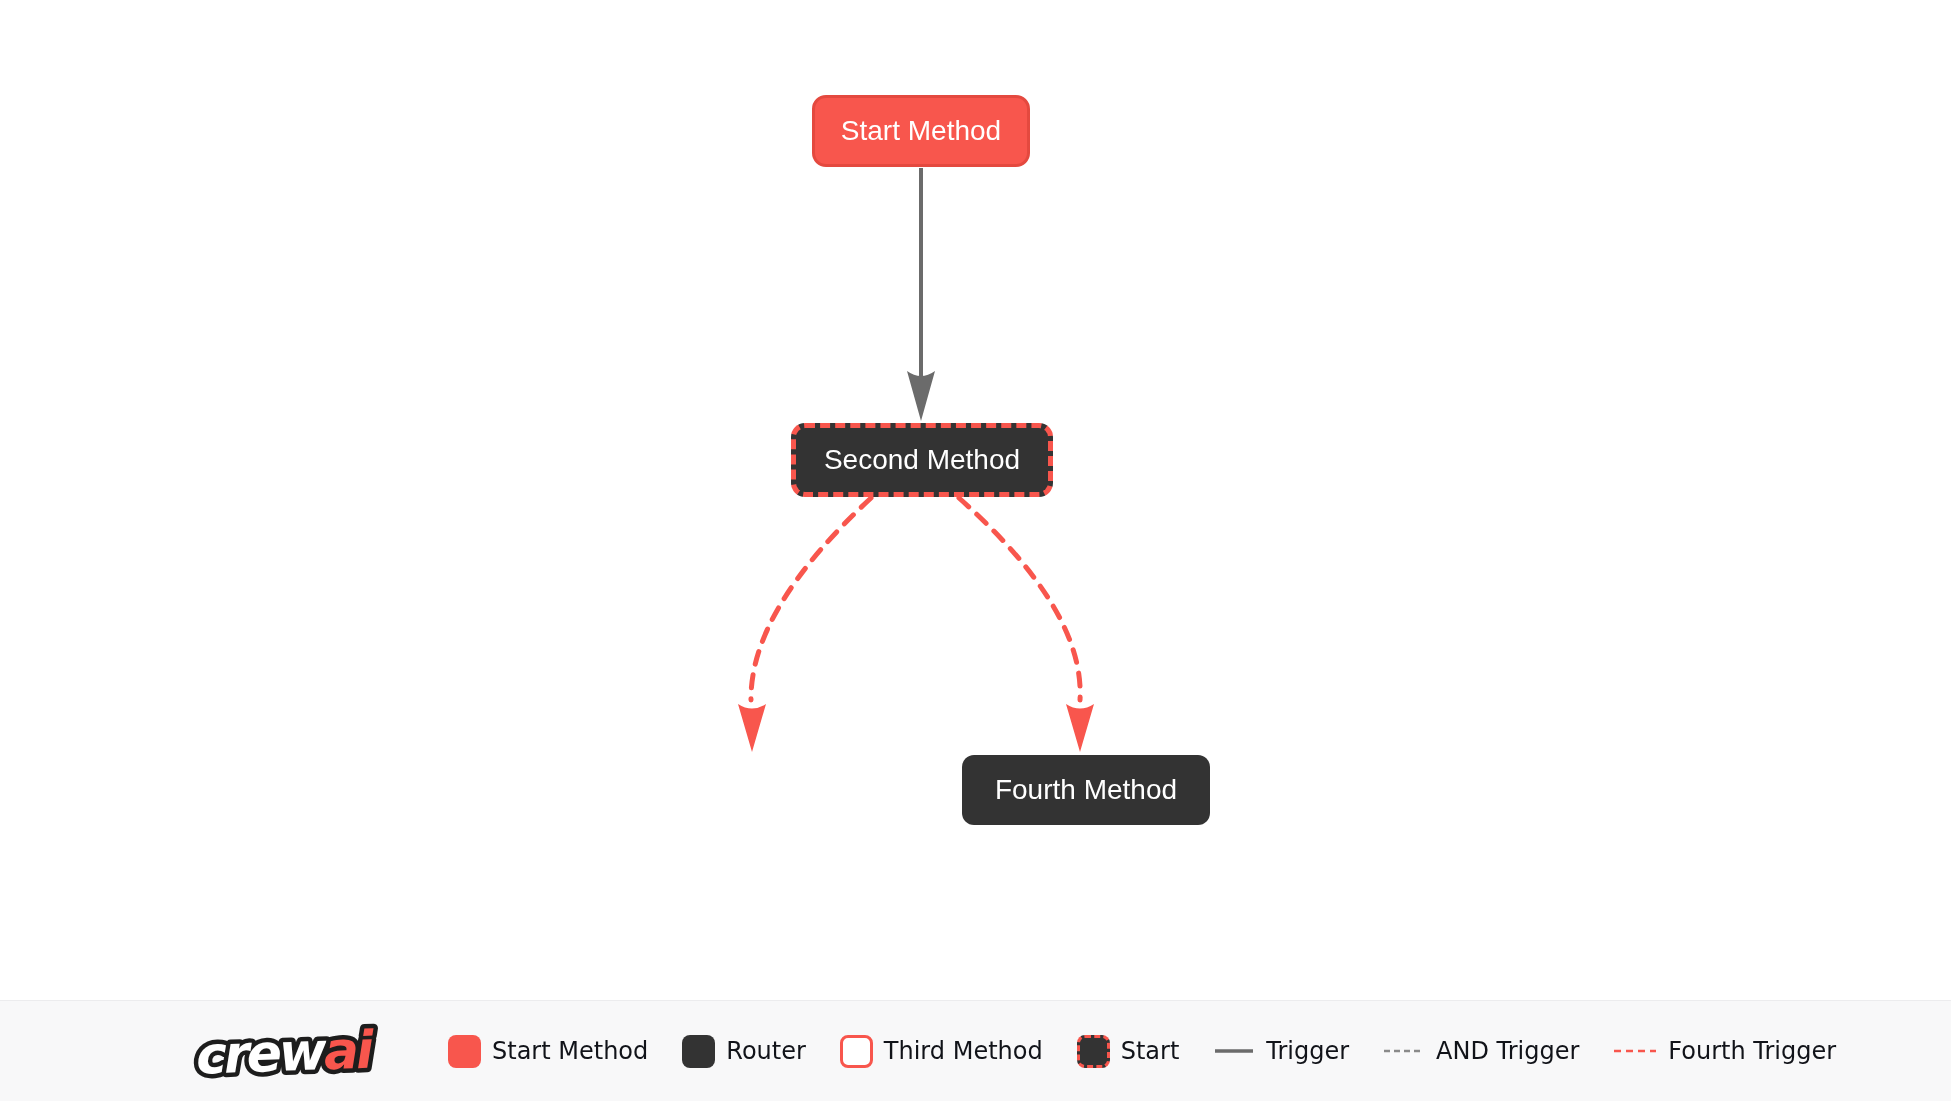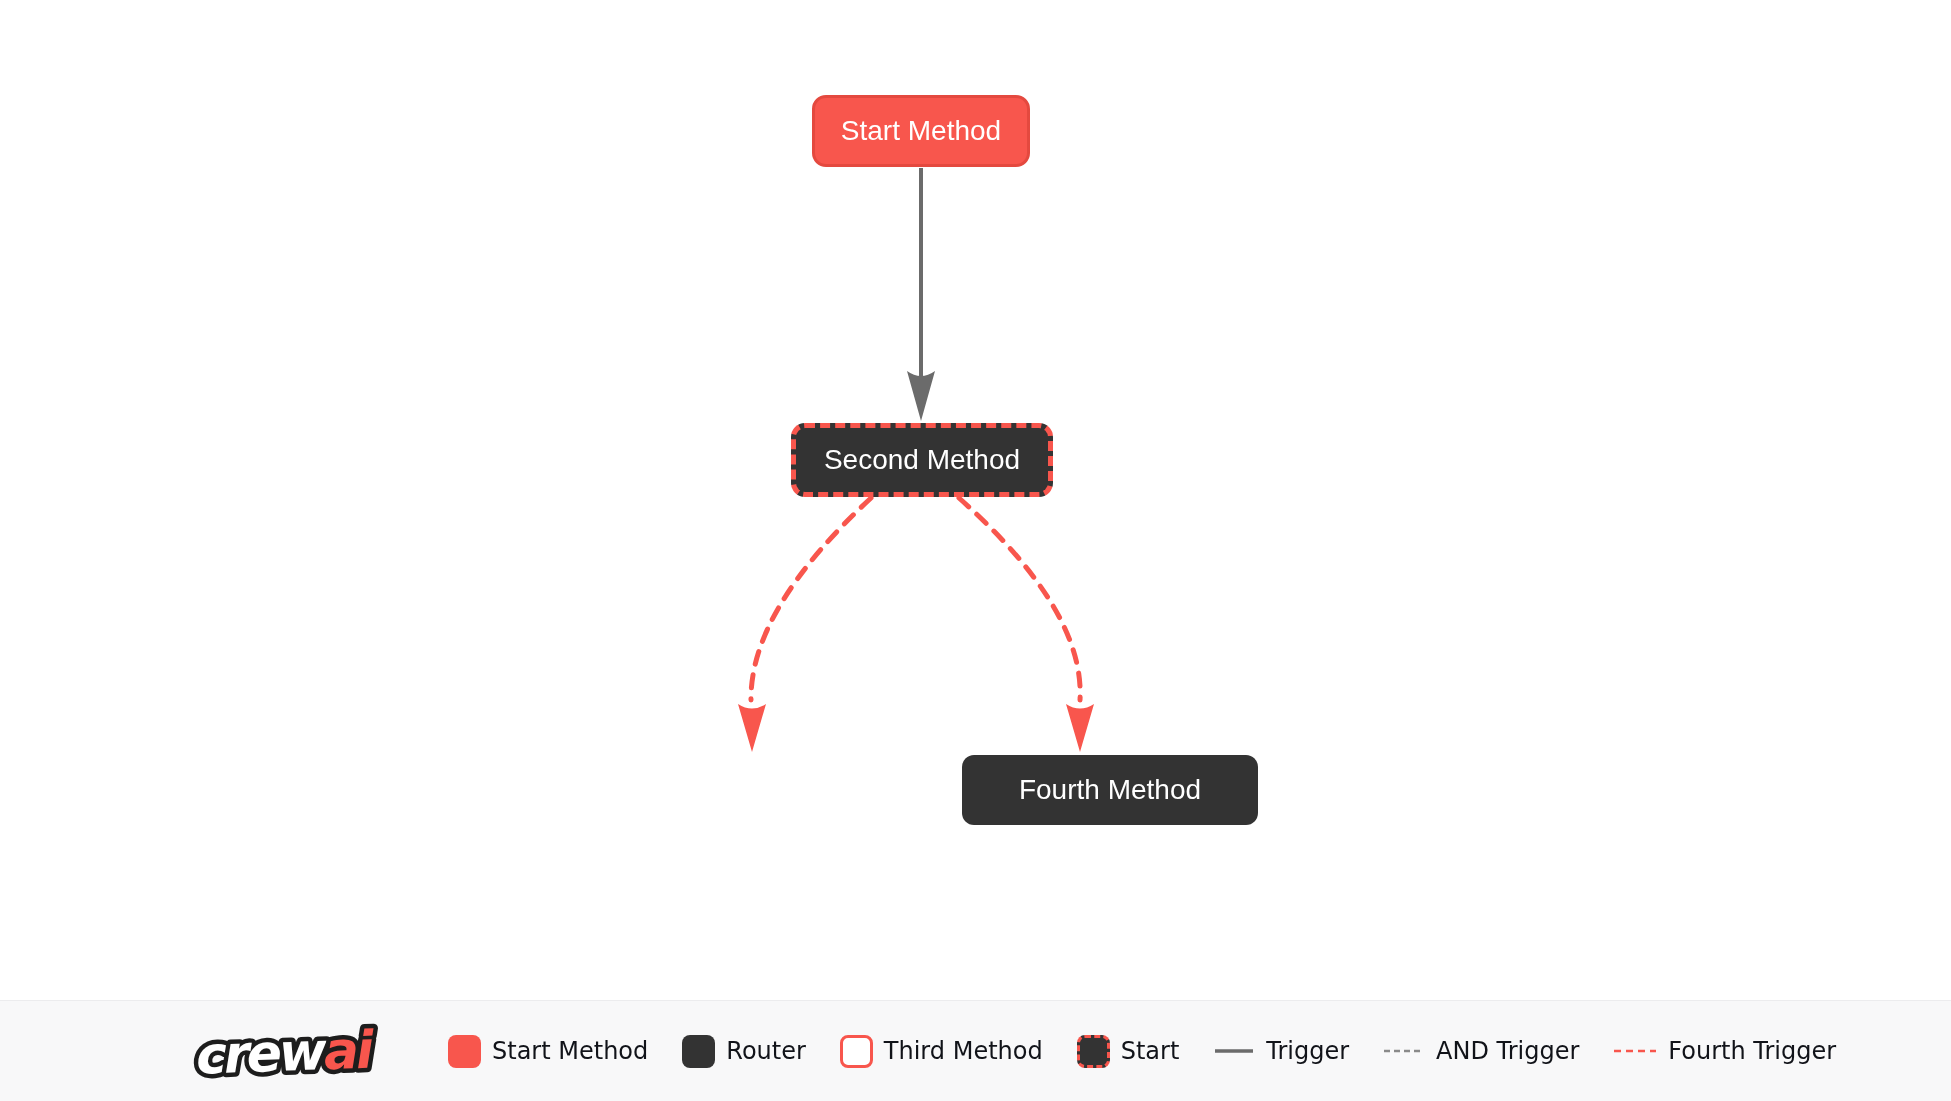--- a/index.html
+++ b/index.html
@@ -20,21 +20,21 @@
   .node-start{
     left:812px;top:95px;width:218px;height:72px;
     background:#F8564D;border:3px solid #E4493F;
   }
   .node-router{
     left:791px;top:423px;width:262px;height:74px;
     background:#333333;border:5px dashed #F8564D;
   }
   .node-method{background:#333333;border-radius:12px;}
   .node-third{left:643px;top:755px;width:190px;height:70px;}
-  .node-fourth{left:962px;top:755px;width:296px;height:70px;}
+  .node-fourth{left:962px;top:755px;width:248px;height:70px;}
 
   
   .legend-bar{
     position:absolute;left:0;bottom:0;width:1951px;height:101px;
     background:#F8F8F9;border-top:1px solid #ECECEE;
     display:flex;align-items:center;box-sizing:border-box;
     padding-left:190px;
   }
   .logo{margin-right:30px;flex:0 0 auto;}
   .legend-items{display:flex;align-items:center;gap:34px;}

